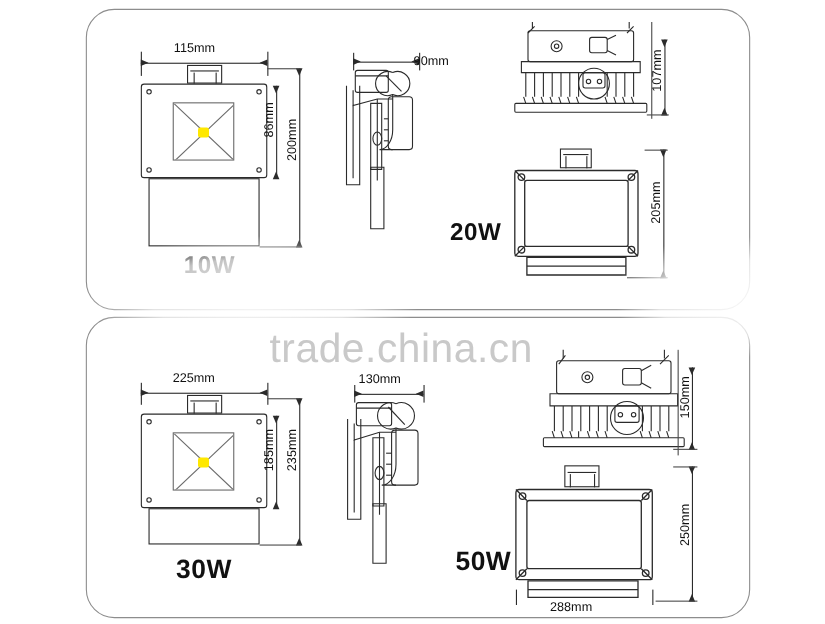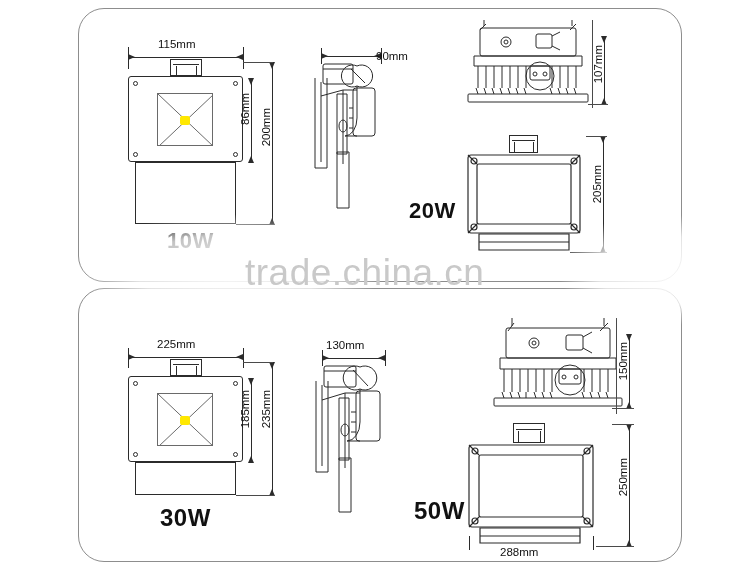--- a/index.html
+++ b/index.html
@@ -29,21 +29,21 @@
   
   .front-body{position:absolute;border:1.3px solid #2b2b2b;box-sizing:border-box;border-radius:3px;}
   .screw{position:absolute;border:1px solid #2b2b2b;border-radius:50%;box-sizing:border-box;}
   .lens{position:absolute;border:1px solid #6a6a6a;box-sizing:border-box;overflow:hidden;}
   .lens svg{display:block;}
   .led{position:absolute;border-radius:2px;}
   .bracket{position:absolute;border:1.3px solid #2b2b2b;box-sizing:border-box;}
   .stand{position:absolute;border:1.1px solid #2b2b2b;box-sizing:border-box;}
 
   .watermark{position:absolute;font-size:37px;color:#c9c9c9;letter-spacing:.5px;
-             white-space:nowrap;user-select:none;}
+             white-space:nowrap;user-select:none;margin-top:44px;}
   .wm-glow{position:absolute;background:radial-gradient(ellipse at center,
              rgba(255,255,255,.95) 0%, rgba(255,255,255,.75) 45%, rgba(255,255,255,0) 72%);
              pointer-events:none;}
   svg.vec{position:absolute;overflow:visible;}
   svg.vec *{vector-effect:non-scaling-stroke;}
 </style>
 </head>
 <body>
 
 <div class="panel" id="panel-top"></div>

